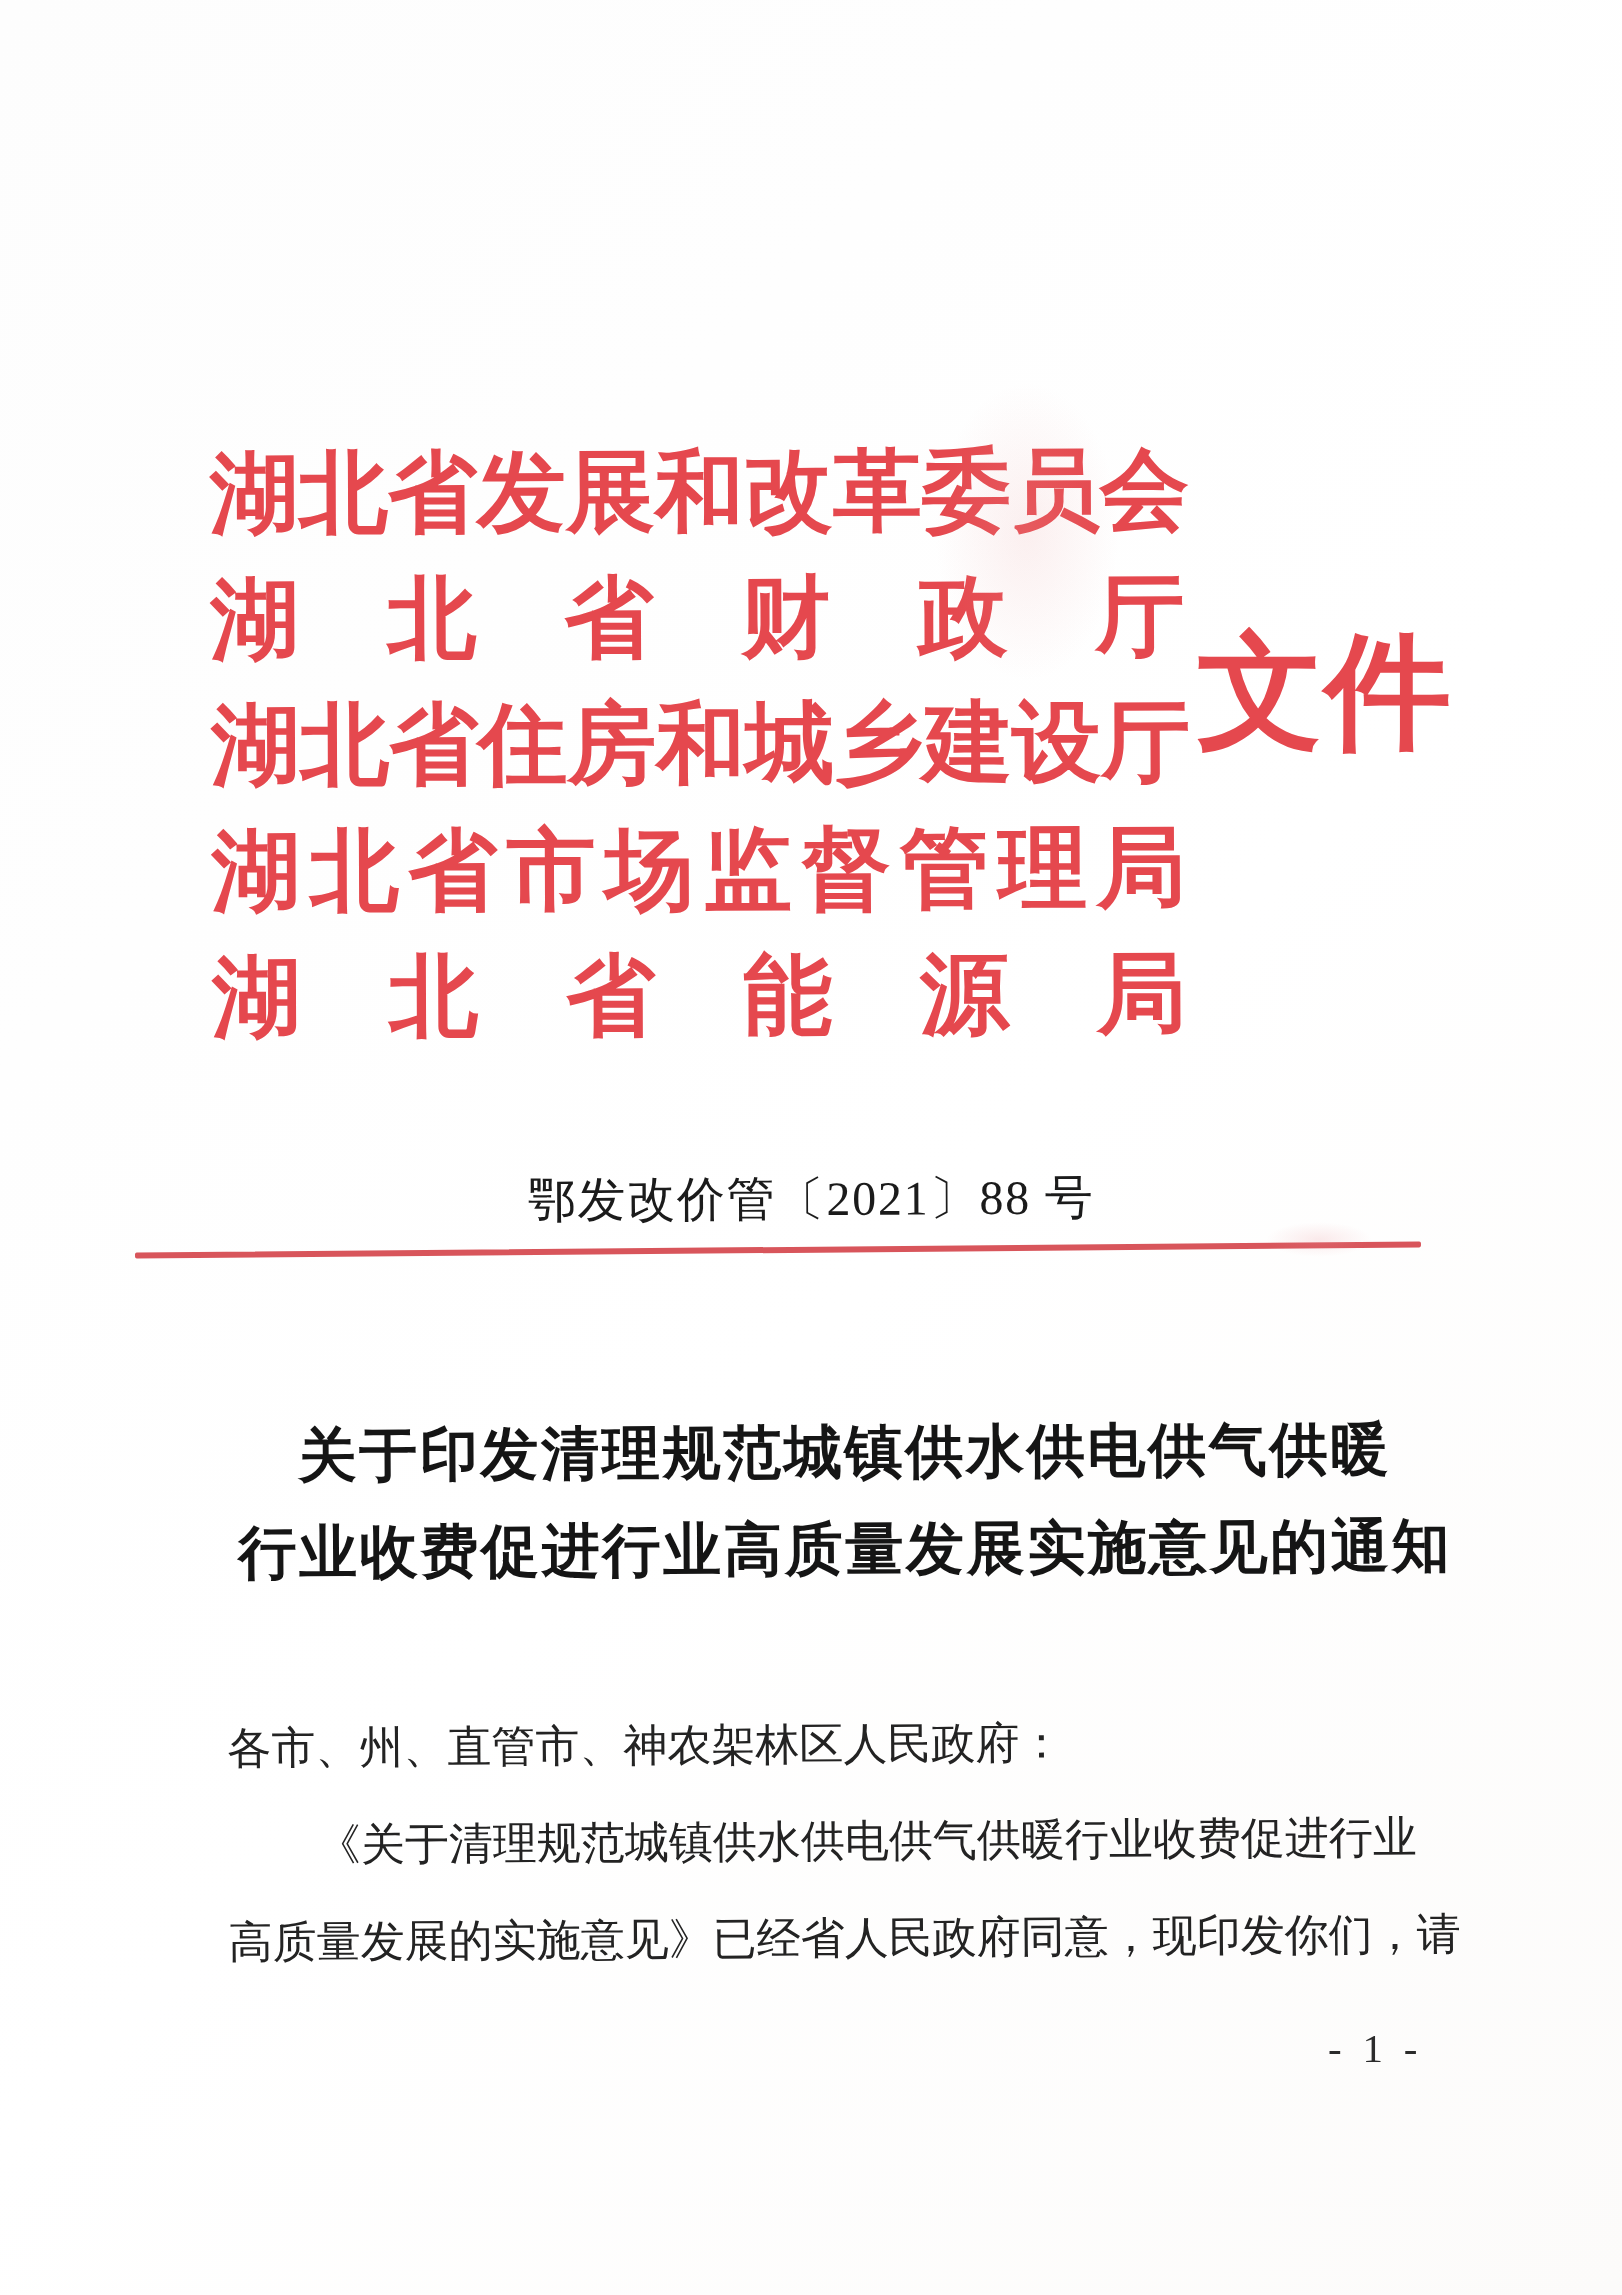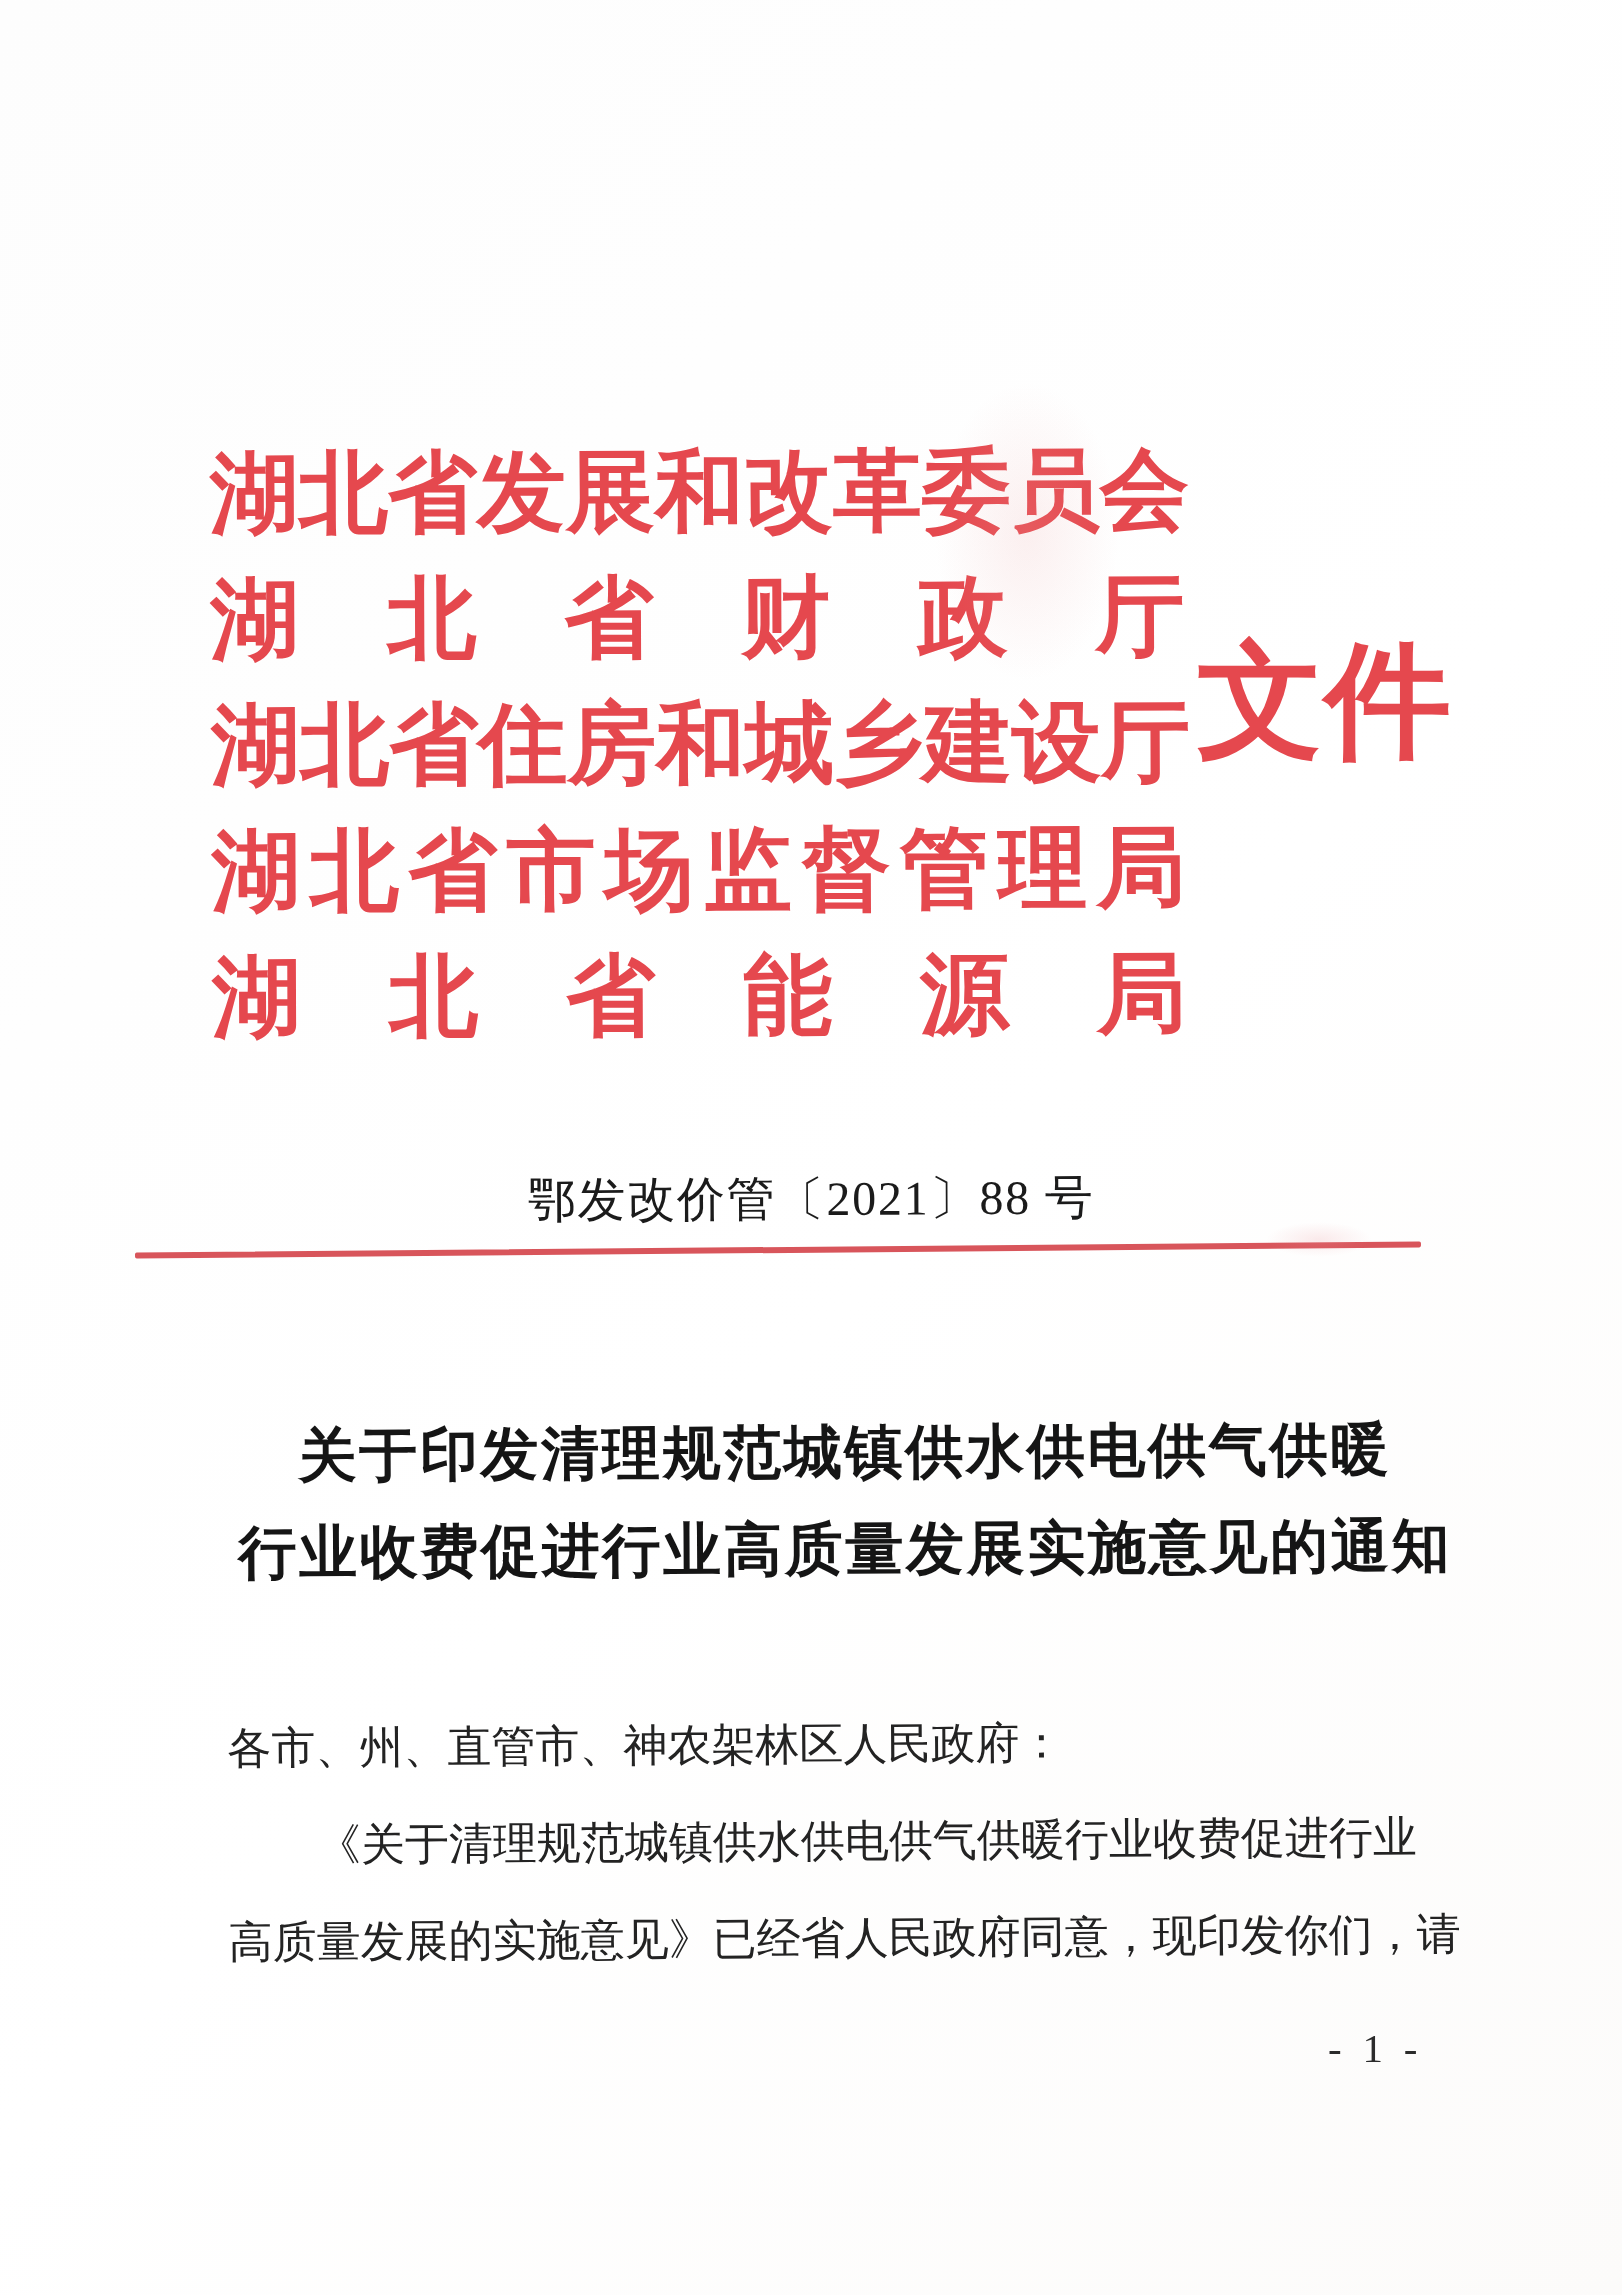--- a/index.html
+++ b/index.html
@@ -191,21 +191,21 @@
     <div class="agency-line" style="color: rgb(229, 72, 78);">
         <span>湖</span>
         <span>北</span>
         <span>省</span>
         <span>能</span>
         <span>源</span>
         <span>局</span>
       </div>
   </div>
 
-  <div class="doc-type" style="color: rgb(229, 72, 78);">文件</div>
+  <div class="doc-type" style="color: rgb(229, 72, 78); font-family: Liberation Mono, monospace;">文件</div>
 
   <div class="doc-number">鄂发改价管〔2021〕88 号</div>
 
   <div class="red-divider" style="background: rgb(216, 85, 91);"></div>
 
   <div class="title">
     <div>关于印发清理规范城镇供水供电供气供暖</div>
     <div>行业收费促进行业高质量发展实施意见的通知</div>
   </div>
 

